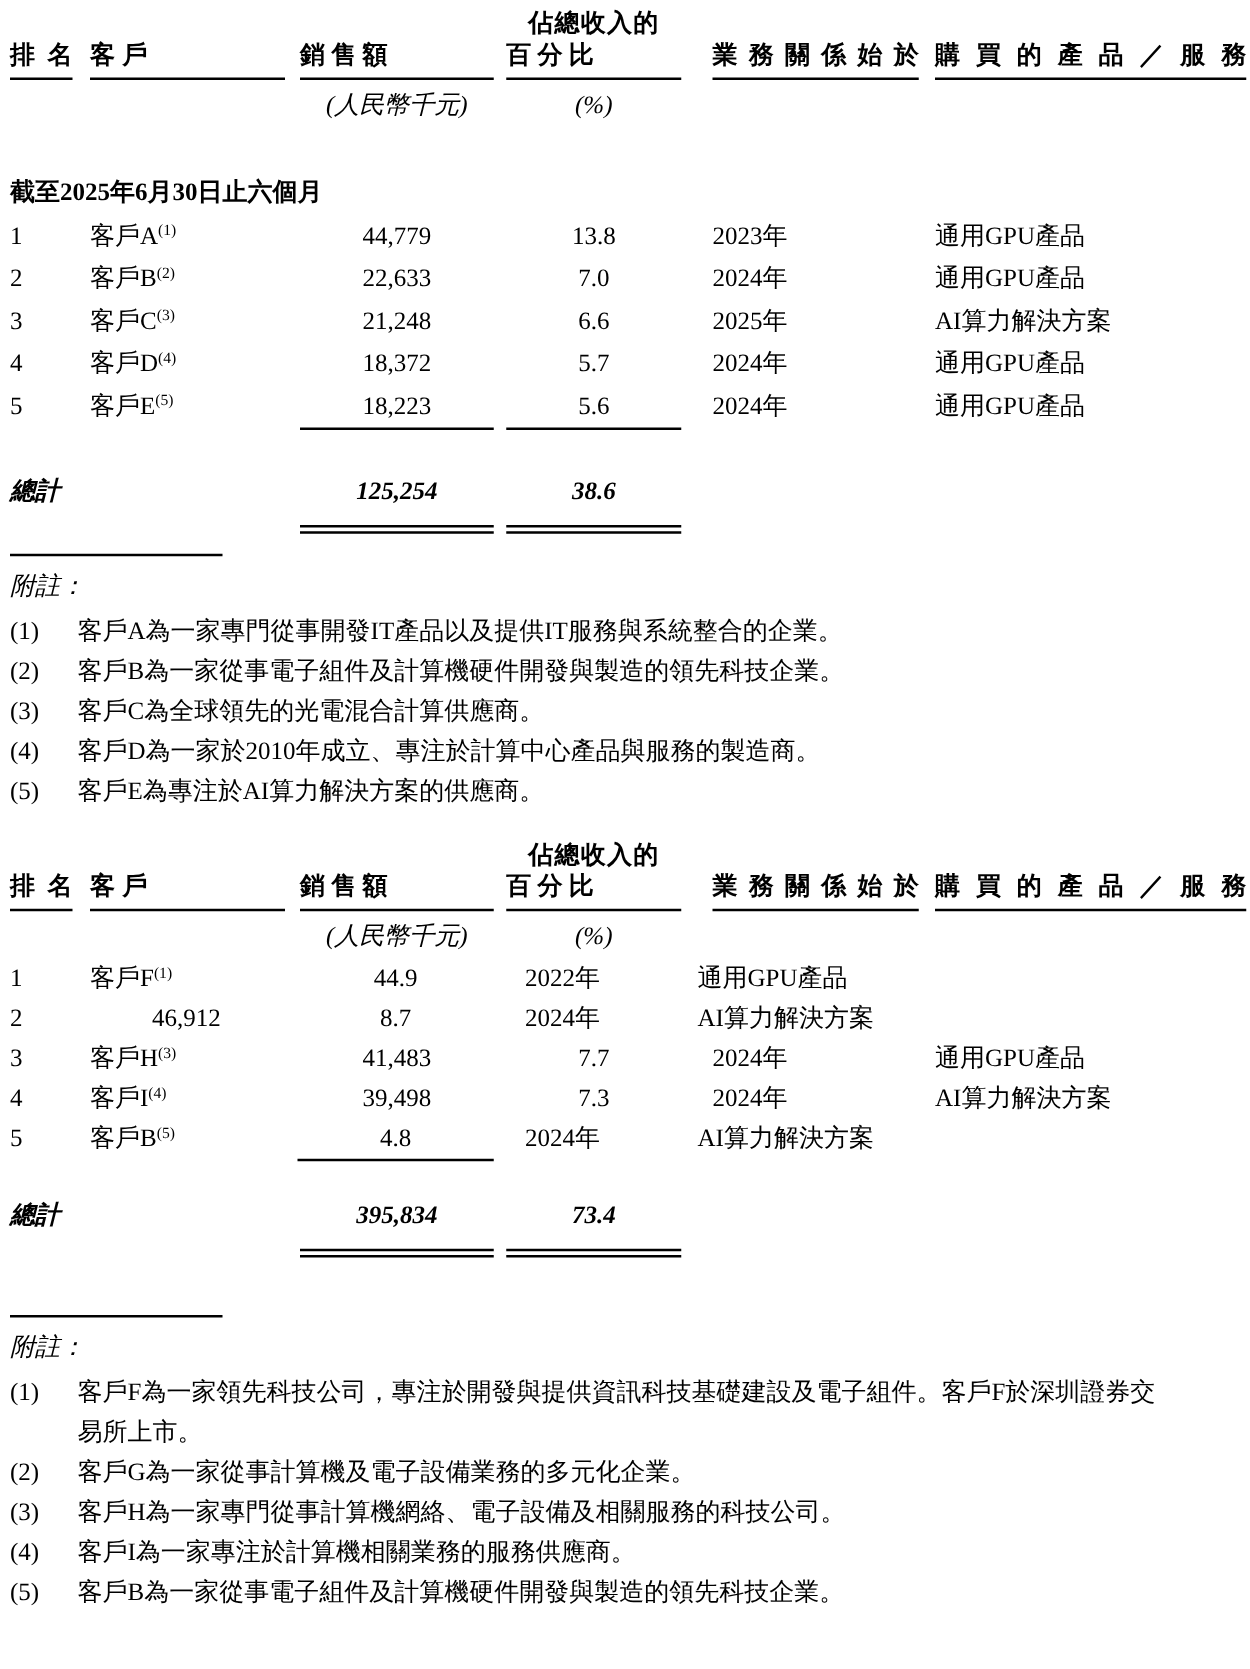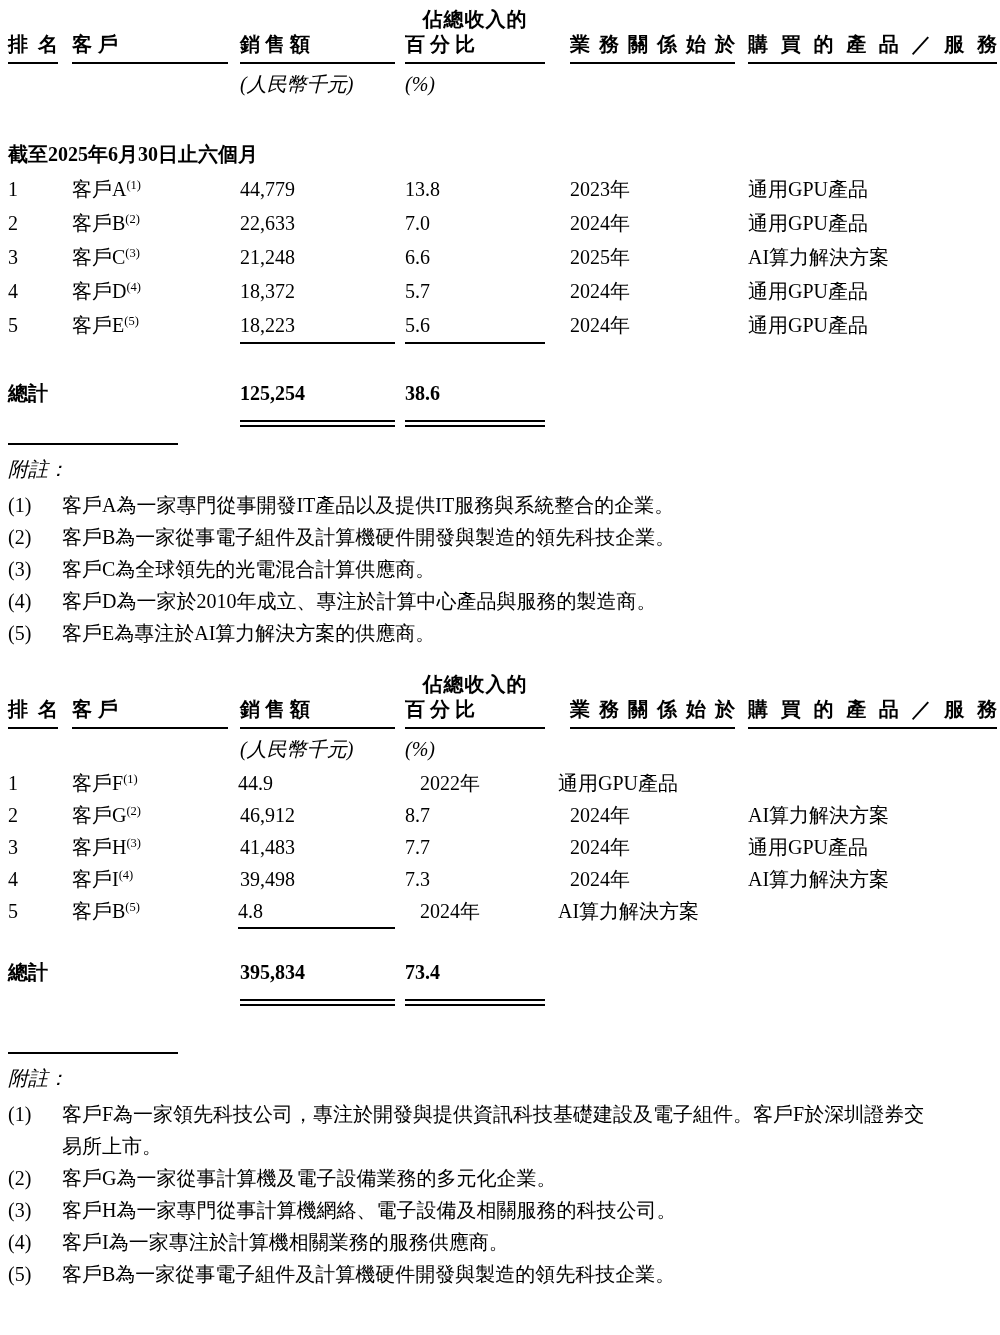--- a/index.html
+++ b/index.html
@@ -15,21 +15,21 @@
 
   
   .grid { display: grid; grid-template-columns: 50px 170px 167px 150px 190px 262px; }
   .c  { min-width: 0; }
   .c2 { padding-left: 14px; }
   .c3 { padding-left: 12px; }
   .c4 { padding-left: 10px; }
   .c5 { padding-left: 25px; }
   .c6 { padding-left: 13px; }
   .in { display: block; }
-  .num { text-align: left; }
+  .num { text-align: center; }
   .b { font-weight: bold; }
   .it { font-style: italic; }
 
   
   .hdr-top { line-height: 26px; }
   .hd-top { text-align: center; font-weight: bold; letter-spacing: 1px; }
   .hdr-main .hd {
     border-bottom: 2.5px solid #000;
     padding-bottom: 5px;
     line-height: 25px;
@@ -44,21 +44,21 @@
   
   .sect { font-weight: bold; line-height: 24px; margin-top: 46px; }
 
   
   .rows { margin-top: 6px; }
   .row { line-height: 34px; }
   .rows2 .row { line-height: 32px; }
   .ul { border-bottom: 2.5px solid #000; }
 
   
-  .total { line-height: 26px; }
+  .total { line-height: 26px; font-style: italic; }
   .total1 { margin-top: 36px; }
   .total2 { margin-top: 30px; }
   .dbl { border-bottom: 7px double #000; padding-bottom: 14px; }
 
   
   .rule { width: 170px; border-top: 2.5px solid #000; }
   .rule1 { margin-top: 16px; }
   .rule2 { margin-top: 46px; }
   .fz { font-style: italic; line-height: 32px; margin-top: 8px; }
   .notes { margin-top: 4px; }
@@ -313,23 +313,20 @@
             <div class="in">2022年</div>
           </div>
         <div class="c c6">
             <div class="in">通用GPU產品</div>
           </div>
       </div>
       <div class="grid row">
         <div class="c c1">
             <div class="in">2</div>
           </div>
-        <div class="c c2">
-            <div class="in"><span>客戶G</span><sup class="sp">(2)</sup></div>
-          </div>
         <div class="c c3">
             <div class="in num">46,912</div>
           </div>
         <div class="c c4">
             <div class="in num">8.7</div>
           </div>
         <div class="c c5">
             <div class="in">2024年</div>
           </div>
         <div class="c c6">

